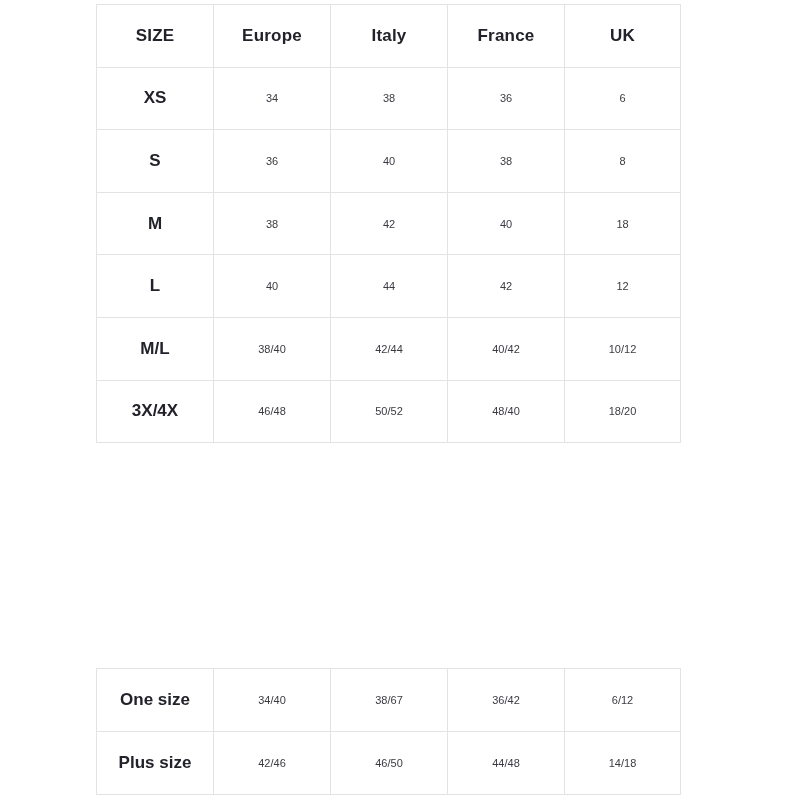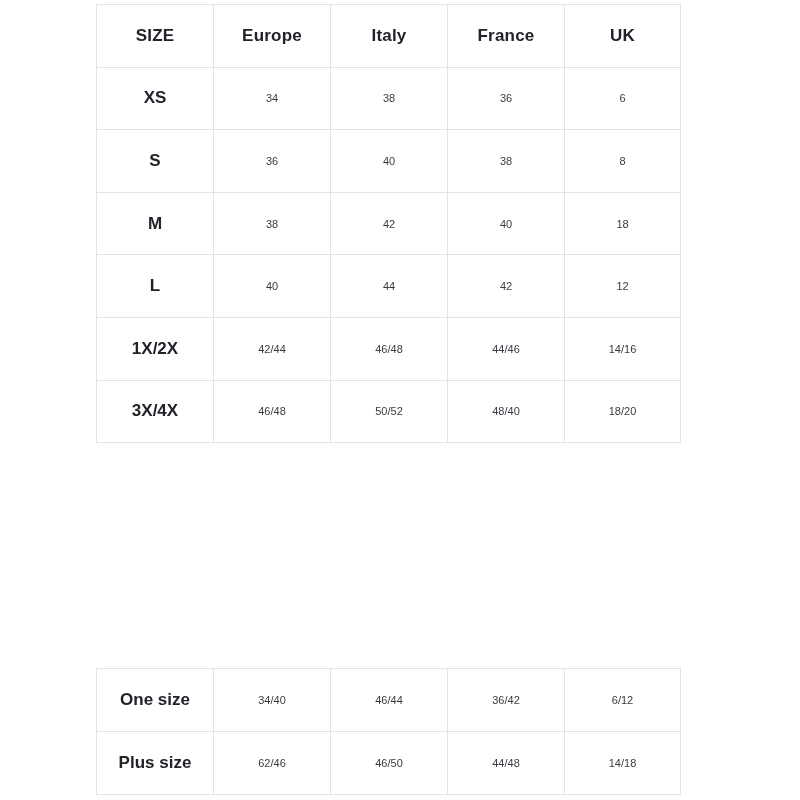--- a/index.html
+++ b/index.html
@@ -116,25 +116,25 @@
           <td class="val">18</td>
         </tr>
         <tr>
           <td class="rowlabel">L</td>
           <td class="val">40</td>
           <td class="val">44</td>
           <td class="val">42</td>
           <td class="val">12</td>
         </tr>
         <tr>
-          <td class="rowlabel">1X/2X</td>
+          <td class="rowlabel">M/L</td>
+          <td class="val">38/40</td>
           <td class="val">42/44</td>
-          <td class="val">46/48</td>
-          <td class="val">44/46</td>
-          <td class="val">14/16</td>
+          <td class="val">40/42</td>
+          <td class="val">10/12</td>
         </tr>
         <tr>
           <td class="rowlabel">3X/4X</td>
           <td class="val">46/48</td>
           <td class="val">50/52</td>
           <td class="val">48/40</td>
           <td class="val">18/20</td>
         </tr>
       </tbody>
     </table>
@@ -146,27 +146,27 @@
         <col class="c0">
           <col class="c1">
           <col class="c2">
           <col class="c3">
           <col class="c4">
       </colgroup>
       <tbody>
         <tr>
           <td class="rowlabel">One size</td>
           <td class="val">34/40</td>
-          <td class="val">46/44</td>
+          <td class="val">38/67</td>
           <td class="val">36/42</td>
           <td class="val">6/12</td>
         </tr>
         <tr>
           <td class="rowlabel">Plus size</td>
-          <td class="val">62/46</td>
+          <td class="val">42/46</td>
           <td class="val">46/50</td>
           <td class="val">44/48</td>
           <td class="val">14/18</td>
         </tr>
       </tbody>
     </table>
   </div>
 
 </div>
 

